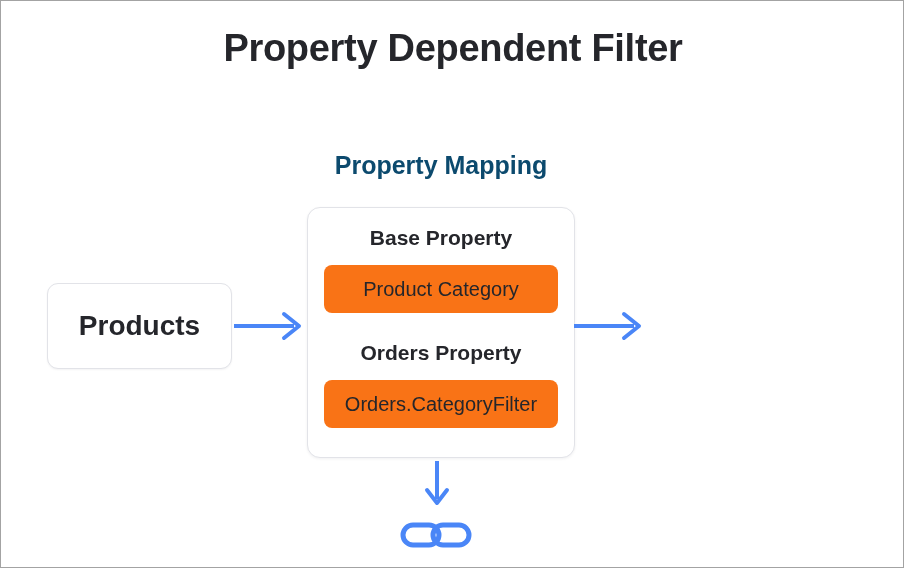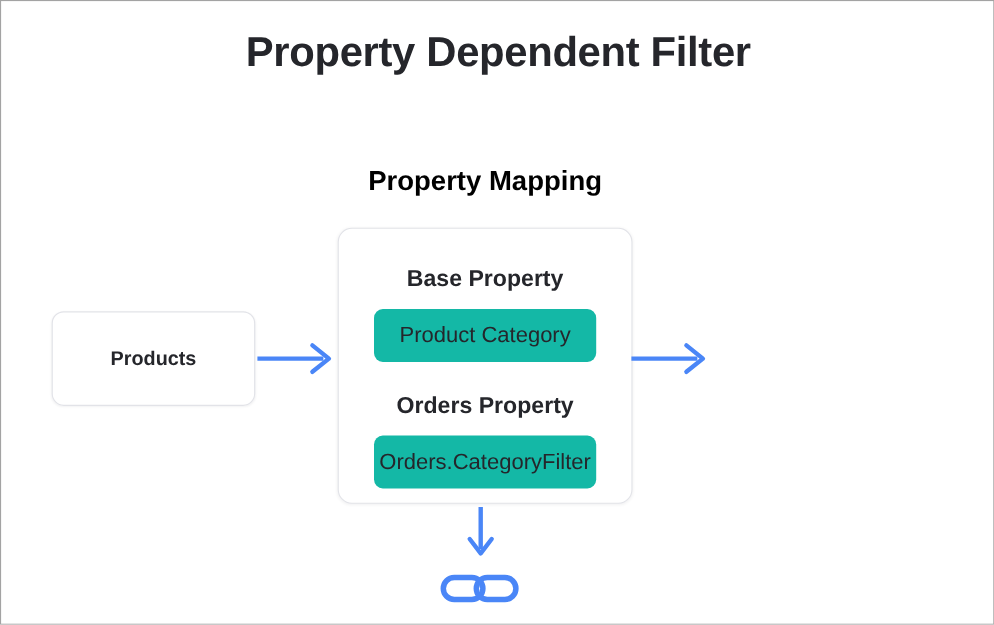--- a/index.html
+++ b/index.html
@@ -37,37 +37,37 @@
 
   
   #mapping-heading {
     position: absolute;
     left: 240px;
     top: 150px;
     width: 400px;
     text-align: center;
     font-size: 25px;
     font-weight: bold;
-    color: #000000;
+    color: #0c4a6e;
   }
 
   
   .entity-box {
     position: absolute;
     box-sizing: border-box;
     background: #ffffff;
     border: 1px solid #e2e3e8;
     border-radius: 11px;
     box-shadow: 0 1px 2px rgba(20, 22, 30, 0.05);
     display: flex;
     align-items: center;
     justify-content: center;
   }
   .entity-label {
-    font-size: 18px;
+    font-size: 28px;
     font-weight: bold;
     color: #25262b;
   }
   #entity-products {
     left: 46px;
     top: 282px;
     width: 185px;
     height: 86px;
   }
 
@@ -76,33 +76,33 @@
     position: absolute;
     box-sizing: border-box;
     left: 306px;
     top: 206px;
     width: 268px;
     height: 251px;
     background: #ffffff;
     border: 1px solid #e2e3e8;
     border-radius: 13px;
     box-shadow: 0 1px 3px rgba(20, 22, 30, 0.06);
-    padding: 16px;
+    padding: 0;
   }
   .prop-label {
     text-align: center;
     font-size: 21px;
     font-weight: bold;
     color: #25262b;
   }
   .prop-value-box {
     box-sizing: border-box;
     margin: 0 16px;
     height: 48px;
-    background: #14b8a6;
+    background: #f97316;
     border-radius: 8px;
     display: flex;
     align-items: center;
     justify-content: center;
   }
   .prop-value {
     font-size: 20px;
     color: #25262b;
   }
   #base-prop-label   { margin-top: 18px; }

